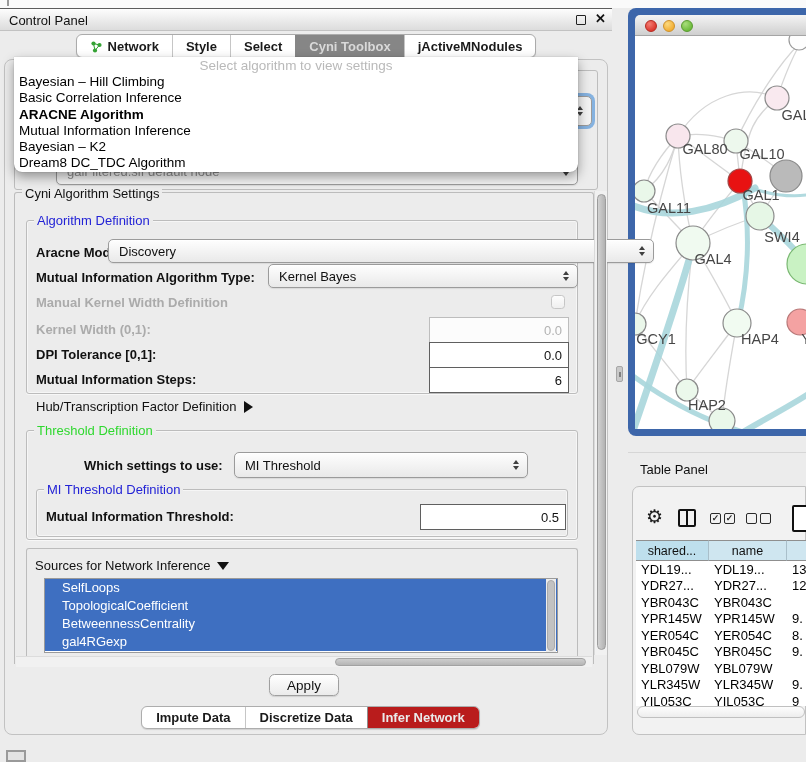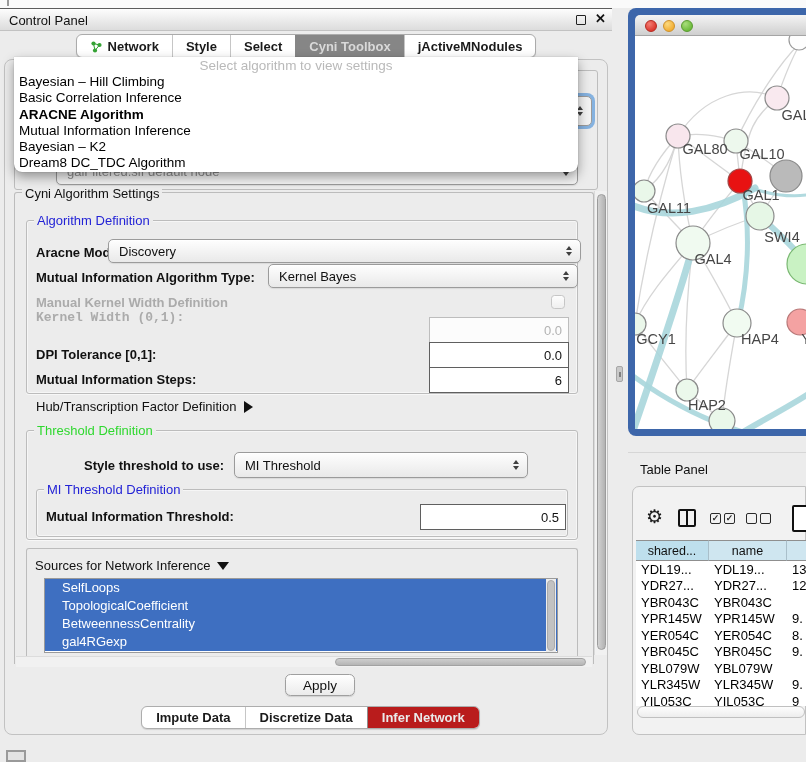--- a/index.html
+++ b/index.html
@@ -86,21 +86,21 @@
 
   .vtrack { left:594px; top:191px; width:13px; height:464px; background:#f1f1f1; border-left:1px solid #dadada; z-index:3; }
   .vthumb { position:absolute; left:1.5px; top:3px; width:9px; height:456px; border-radius:5px;
     background:linear-gradient(90deg,#d2d2d2,#b2b2b2); border:1px solid #9c9c9c; }
   .htrack { left:16px; top:656px; width:576px; height:11px; background:#f1f1f1; border-top:1px solid #dcdcdc; z-index:3; }
   .hthumb { position:absolute; left:319px; top:1px; width:251px; height:8px; border-radius:4px;
     background:linear-gradient(#cecece,#b5b5b5); border:1px solid #a2a2a2; }
 
   .apply-btn { left:269px; top:674px; width:70px; height:22px; border:1px solid #9f9f9f; border-radius:5.5px;
     background:linear-gradient(#ffffff,#ebebeb); font-size:13.5px; color:#111; display:flex; align-items:center; justify-content:center;
-    box-shadow:0 1px 1px rgba(0,0,0,.12); z-index:2;margin-left:16px;}
+    box-shadow:0 1px 1px rgba(0,0,0,.12); z-index:2;}
 
   .bottom-tabs-wrap { left:0; top:706px; width:612px; height:24px; display:flex; justify-content:center; z-index:2;}
   .btabbox { display:inline-flex; height:23px; background:#fff; border:1px solid #adadad; border-radius:6px; overflow:hidden;
     box-shadow:0 1px 1px rgba(0,0,0,.12);margin-left:9px; }
   .btab { display:flex; align-items:center; padding:0 14px; font-size:13px; font-weight:bold; color:#1a1a1a; white-space:nowrap; }
   .btab + .btab { border-left:1px solid #c6c6c6; }
   .btab.selected { background:#b91c1c; color:#eaeaea; border-left-color:#8f8f8f; }
 
   .mini-icon { left:6px; top:750px; width:20px; height:12px; border:2px solid #9a9a9a; background:#e3e3e3; }
   .splitter { left:616px; top:366px; width:7px; height:16px; background:#c9c9c9; border:1px solid #a6a6a6; border-radius:2px; }
@@ -207,55 +207,55 @@
     </div>
 </div>
 
 <div class="abs group noclose settings-group"></div>
 <span class="gtitle" style="left:22px; top:186px;">Cyni Algorithm Settings</span>
 
 <div class="abs group algdef-group"></div>
 <span class="gtitle blue" style="left:34px; top:213px;">Algorithm Definition</span>
 
 <span class="blabel" style="left:36px; top:245px;">Aracne Mode:</span>
-<div class="abs combo" style="left:108px; top:239px; width:473px; height:24px; z-index:2;">
+<div class="abs combo" style="left:108px; top:239px; width:546px; height:24px; z-index:2;">
   <span class="ctext">Discovery</span>
   <span class="arrows">
       <span class="tri-up"></span>
       <span class="tri-down"></span>
     </span>
 </div>
 
 <span class="blabel" style="left:36px; top:270px;">Mutual Information Algorithm Type:</span>
 <div class="abs combo" style="left:268px; top:264px; width:310px; height:24px; z-index:2;">
   <span class="ctext">Kernel Bayes</span>
   <span class="arrows">
       <span class="tri-up"></span>
       <span class="tri-down"></span>
     </span>
 </div>
 
 <span class="glabel" style="left:36px; top:295px;">Manual Kernel Width Definition</span>
 <div class="checkbox" style="left:551px; top:295px;"></div>
 
-<span class="glabel" style="left:36px; top:310px;font-family:Liberation Mono, monospace;">Kernel Width (0,1):</span>
+<span class="glabel" style="left:36px; top:322px;">Kernel Width (0,1):</span>
 <div class="field disabled" style="left:429px; top:317px; width:140px; height:23px;">0.0</div>
 
 <span class="blabel" style="left:36px; top:347px;">DPI Tolerance [0,1]:</span>
 <div class="field" style="left:429px; top:342px; width:140px; height:23px;">0.0</div>
 
 <span class="blabel" style="left:36px; top:372px;">Mutual Information Steps:</span>
 <div class="field" style="left:429px; top:367px; width:140px; height:23px;">6</div>
 
 <span class="nlabel" style="left:36px; top:399px;"><span>Hub/Transcription Factor Definition</span><span class="hub-arrow"></span></span>
 
 <div class="abs group threshold-group"></div>
 <span class="gtitle green" style="left:34px; top:423px;">Threshold Definition</span>
 
-<span class="blabel" style="left:84px; top:458px;">Style threshold to use:</span>
+<span class="blabel" style="left:84px; top:458px;">Which settings to use:</span>
 <div class="abs combo" style="left:234px; top:452px; width:294px; height:26px; z-index:2;">
   <span class="ctext">MI Threshold</span>
   <span class="arrows">
       <span class="tri-up"></span>
       <span class="tri-down"></span>
     </span>
 </div>
 
 <div class="abs group mi-group"></div>
 <span class="gtitle blue" style="left:44px; top:482px;">MI Threshold Definition</span>

